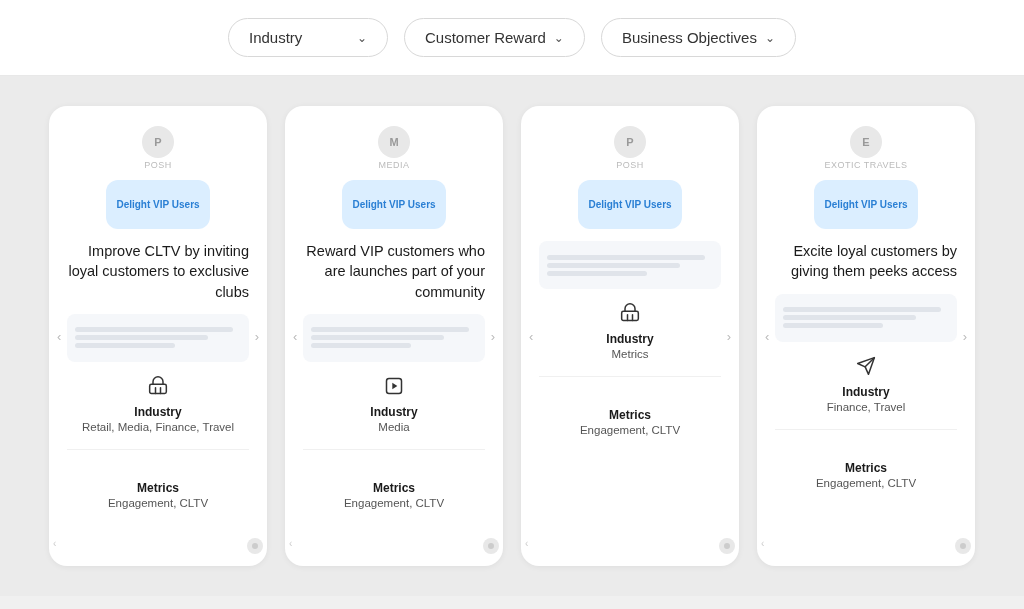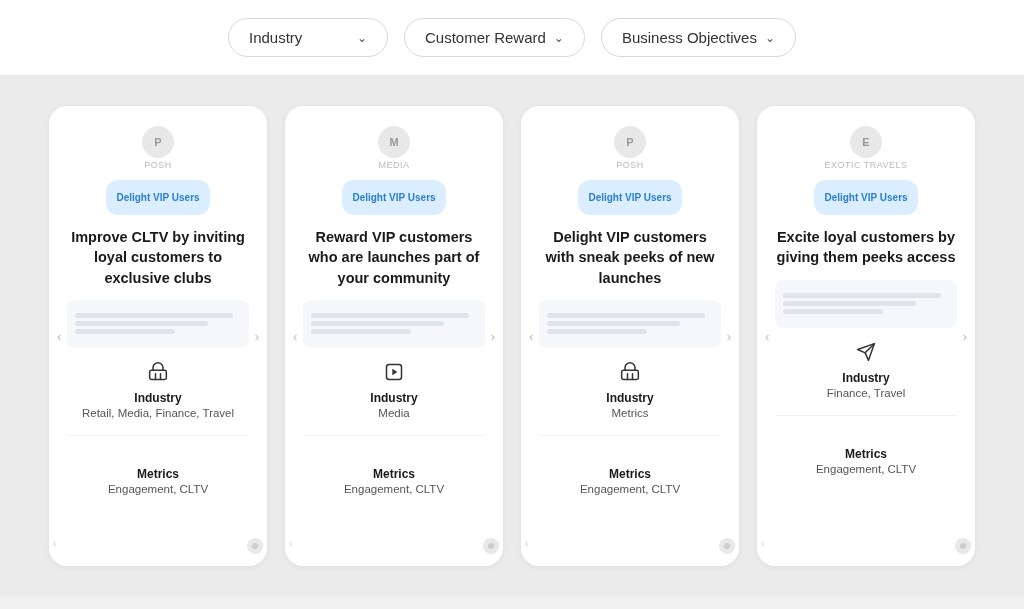--- a/index.html
+++ b/index.html
@@ -101,29 +101,29 @@
       letter-spacing: 0.5px;
       text-transform: uppercase;
     }
 
     .badge {
       background: #dbeeff;
       color: #2a7fd4;
       font-size: 10px;
       font-weight: 600;
       border-radius: 12px;
-      padding: 12px 10px;
+      padding: 19px 10px;
       margin-bottom: 12px;
     }
 
     .card-title {
       font-size: 14.5px;
-      font-weight: 700;
+      font-weight: 400;
       color: #1a1a1a;
-      text-align: center;
+      text-align: right;
       line-height: 1.4;
       margin-bottom: 12px;
     }
 
     .card-preview {
       width: 100%;
       background: #f5f7fa;
       border-radius: 8px;
       height: 48px;
       margin-bottom: 14px;
@@ -340,21 +340,20 @@
     <div class="card">
       <span class="card-nav-left">‹</span>
 
       <div class="card-logo-area">
         <div class="card-logo-circle">P</div>
         <span class="card-brand-name">POSH</span>
       </div>
 
       <div class="badge">Delight VIP Users</div>
 
-      <div class="card-title">Delight VIP customers with sneak peeks of new launches</div>
 
       <div class="card-preview">
         <div class="preview-line long"></div>
         <div class="preview-line medium"></div>
         <div class="preview-line short"></div>
       </div>
 
       <div class="card-section">
         <div class="section-icon icon-store">
           <svg viewBox="0 0 24 24" fill="none" stroke="#333" stroke-width="1.8" stroke-linecap="round" stroke-linejoin="round">

